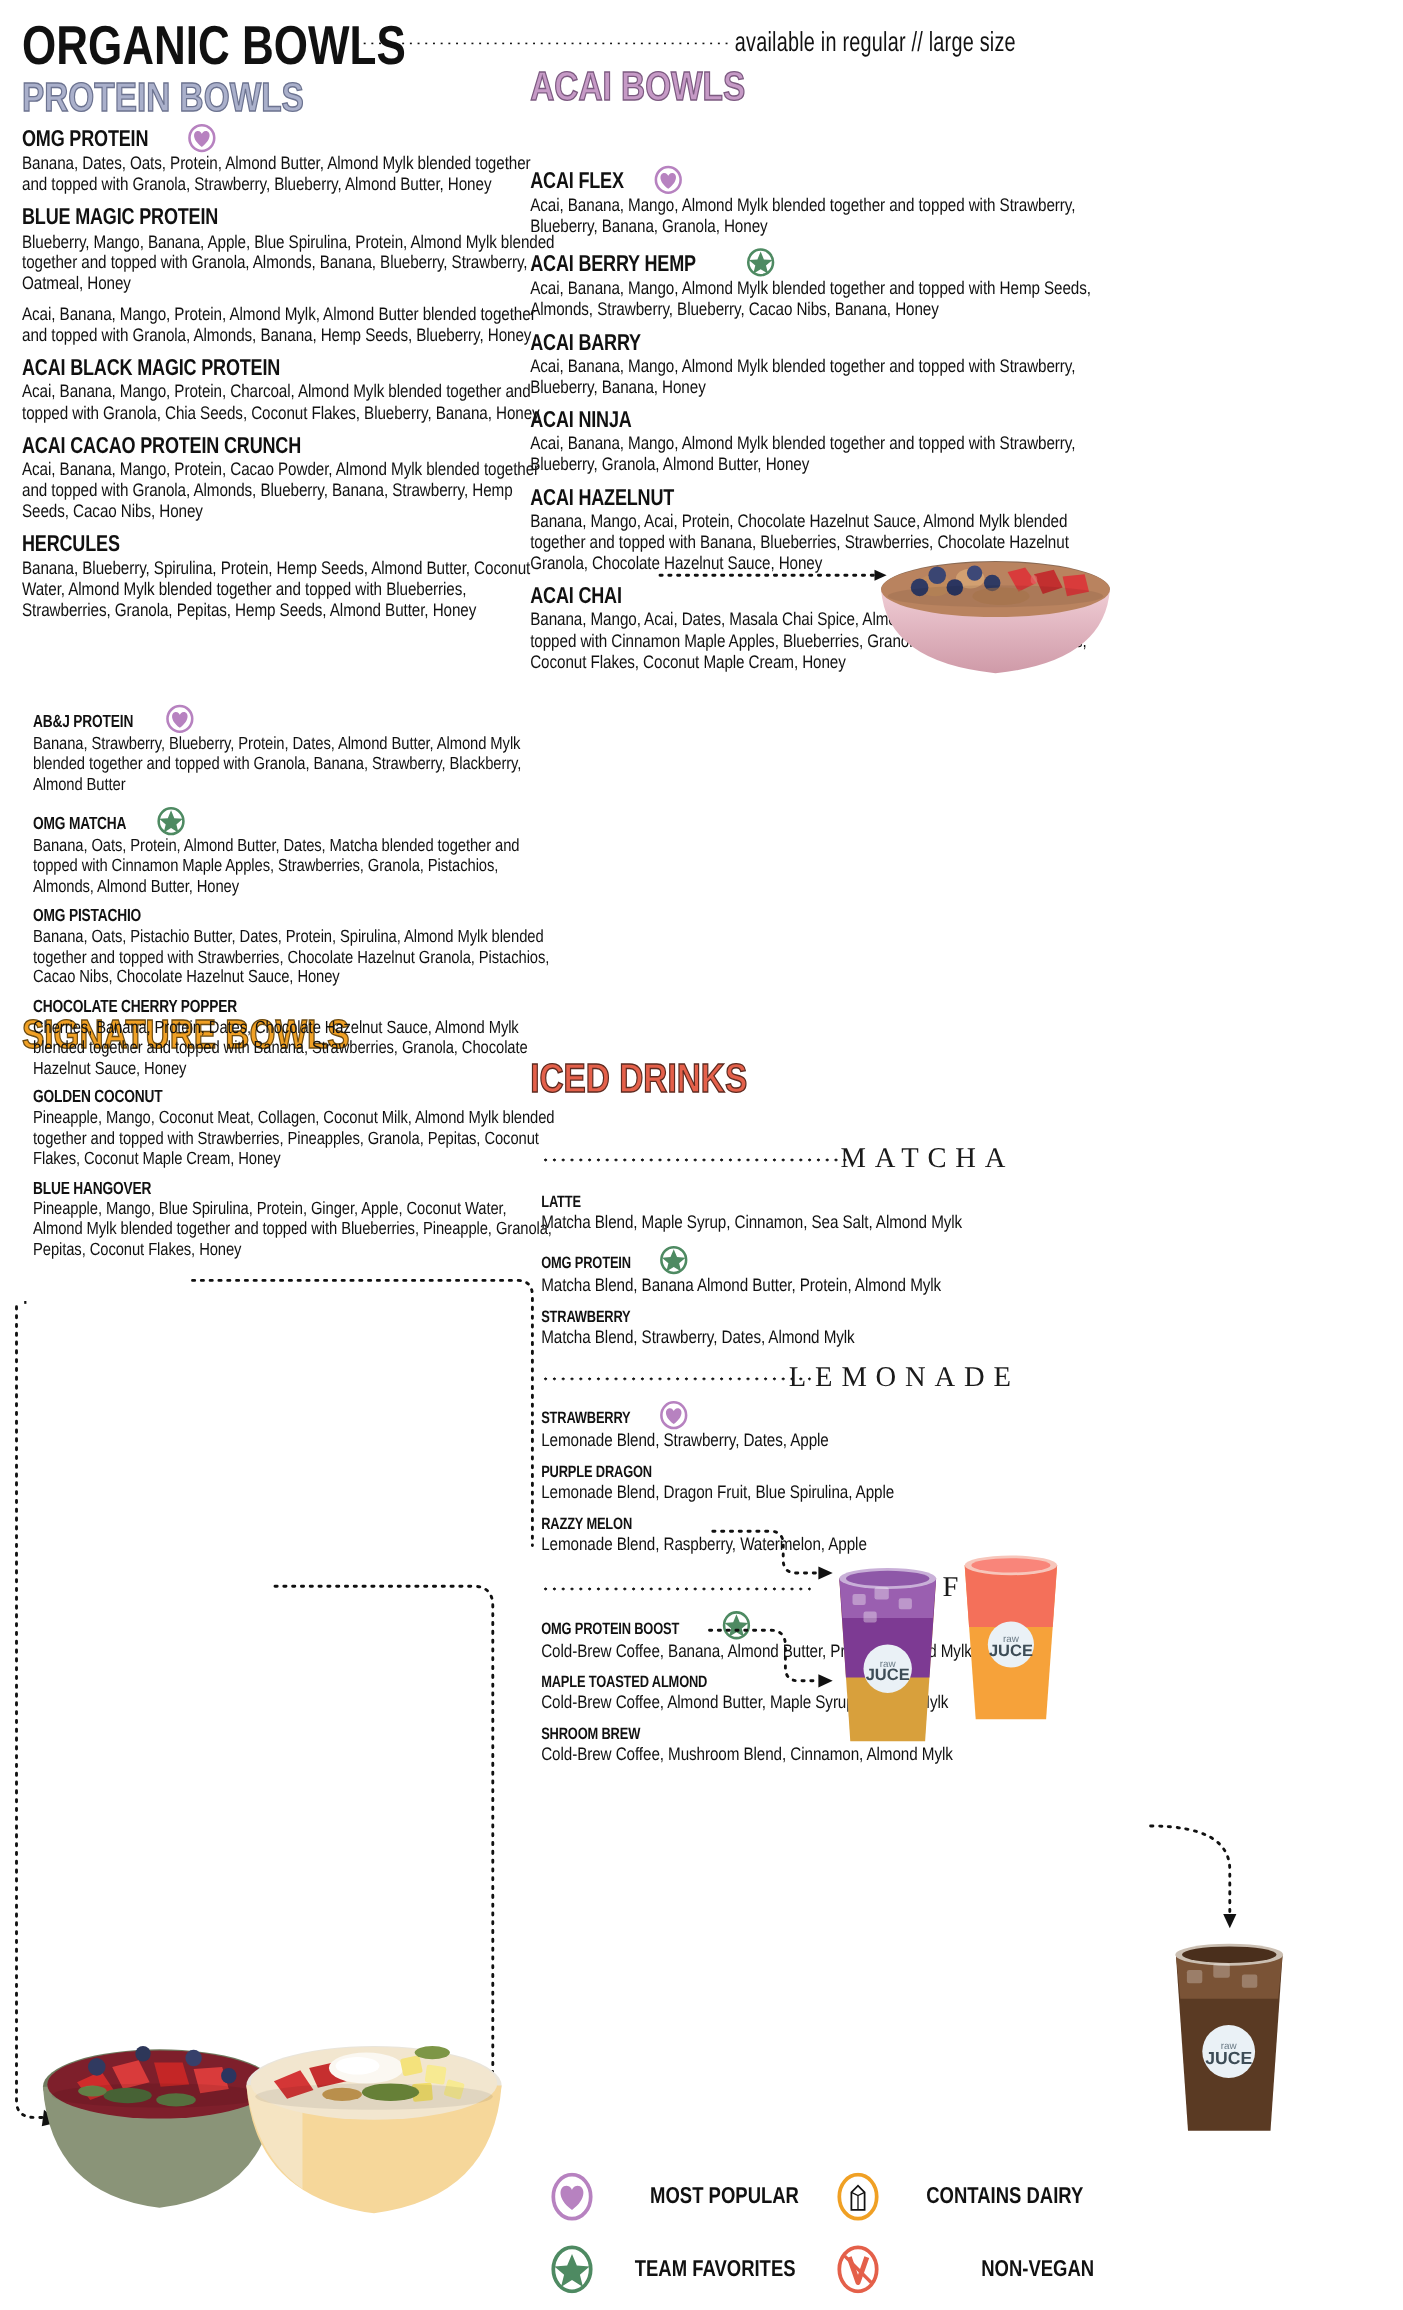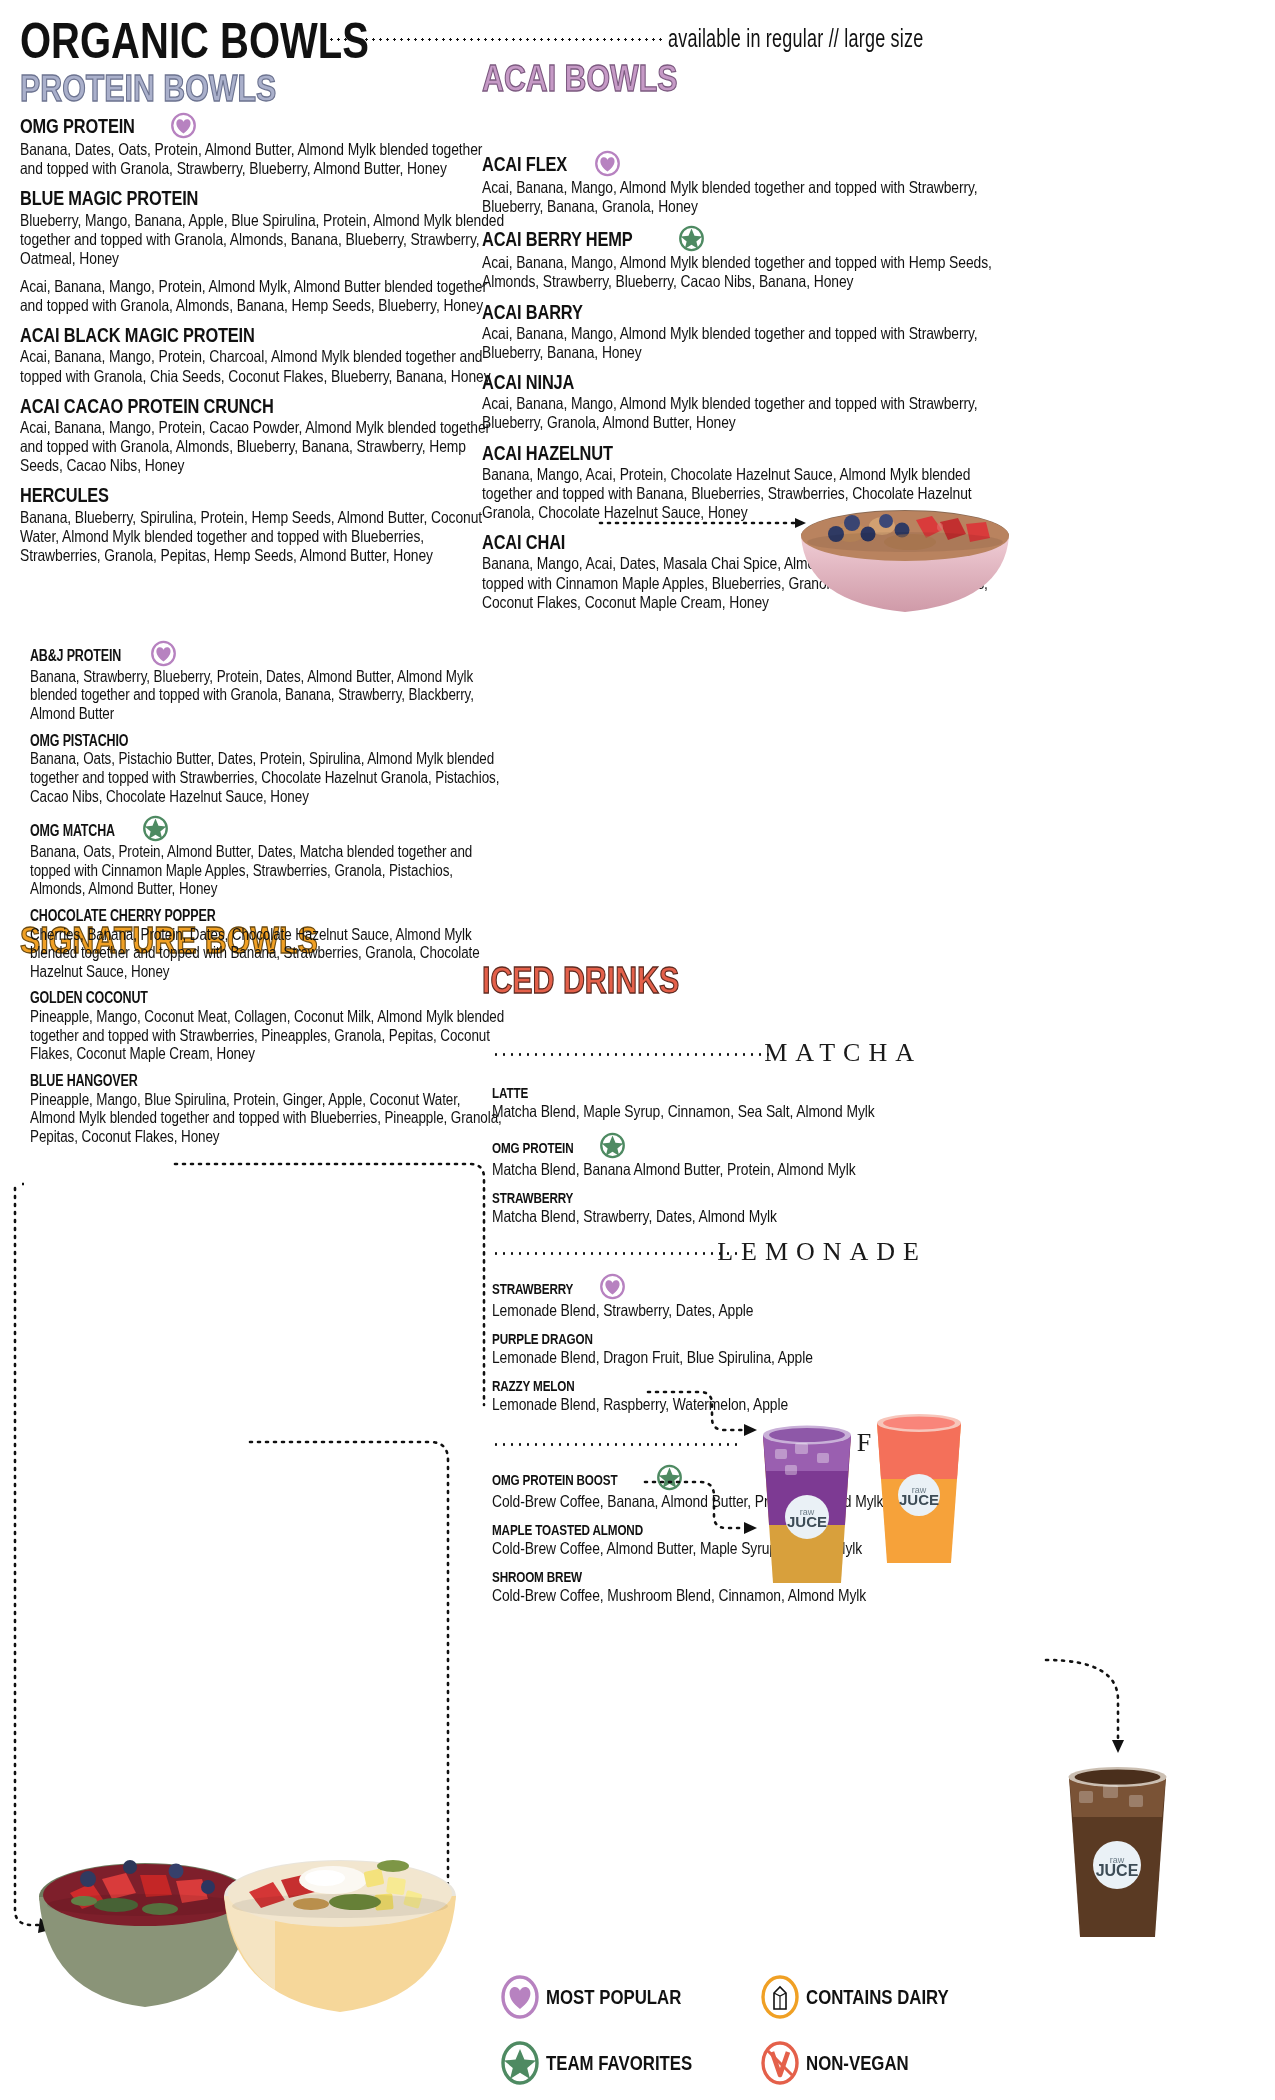--- a/index.html
+++ b/index.html
@@ -100,21 +100,21 @@
 
   
   .conn { position:absolute; pointer-events:none; }
 
   
   .photo { position:absolute; }
 
   
   #legend { position:absolute; left:500px; top:1975px; width:520px; }
   .lg-row { display:flex; align-items:center; margin-bottom:22px; }
-  .lg-cell { display:flex; align-items:center; width:262px; }
+  .lg-cell { display:flex; align-items:center; width:262px;justify-content:space-between; }
   .lg-ic { width:40px; height:44px; margin-right:6px; flex:none; }
   .lg-tx { font-size:21px; font-weight:bold;
            transform:scaleX(0.80); transform-origin:left center; white-space:nowrap; }
 </style>
 </head>
 <body>
 
 <div class="page">
 
   <div id="organic-title">ORGANIC BOWLS</div>
@@ -158,29 +158,29 @@
     <div style="height:66px"></div>
     <div id="signature-list">
         <div class="menu-item sig">
           <span class="nm"><span class="item-name">AB&amp;J PROTEIN</span><span class="badge"><svg viewBox="0 0 30 30">
                 <ellipse cx="15" cy="15" rx="12.5" ry="13" fill="none" stroke="#b782c0" stroke-width="2.6"></ellipse>
                 <path d="M15 24 C 4.5 16.5 6 8 11 8 C 13.3 8 15 10.2 15 11 C 15 10.2 16.7 8 19 8 C 24 8 25.5 16.5 15 24 Z" fill="#b782c0"></path>
               </svg></span></span>
           <span class="ds desc">Banana, Strawberry, Blueberry, Protein, Dates, Almond Butter, Almond Mylk blended together and topped with Granola, Banana, Strawberry, Blackberry, Almond Butter</span>
         </div>
         <div class="menu-item sig">
-          <span class="nm"><span class="item-name">OMG PISTACHIO</span></span>
-          <span class="ds desc">Banana, Oats, Pistachio Butter, Dates, Protein, Spirulina, Almond Mylk blended together and topped with Strawberries, Chocolate Hazelnut Granola, Pistachios, Cacao Nibs, Chocolate Hazelnut Sauce, Honey</span>
-        </div>
-        <div class="menu-item sig">
           <span class="nm"><span class="item-name">OMG MATCHA</span><span class="badge"><svg viewBox="0 0 30 30">
                 <ellipse cx="15" cy="15" rx="12.5" ry="13" fill="none" stroke="#4e8a62" stroke-width="2.6"></ellipse>
                 <polygon points="15,4 18.3,12 27,12.7 20.4,18.3 22.5,26.6 15,22 7.5,26.6 9.6,18.3 3,12.7 11.7,12" fill="#4e8a62"></polygon>
               </svg></span></span>
           <span class="ds desc">Banana, Oats, Protein, Almond Butter, Dates, Matcha blended together and topped with Cinnamon Maple Apples, Strawberries, Granola, Pistachios, Almonds, Almond Butter,  Honey</span>
+        </div>
+        <div class="menu-item sig">
+          <span class="nm"><span class="item-name">OMG PISTACHIO</span></span>
+          <span class="ds desc">Banana, Oats, Pistachio Butter, Dates, Protein, Spirulina, Almond Mylk blended together and topped with Strawberries, Chocolate Hazelnut Granola, Pistachios, Cacao Nibs, Chocolate Hazelnut Sauce, Honey</span>
         </div>
         <div class="menu-item sig">
           <span class="nm"><span class="item-name">CHOCOLATE CHERRY POPPER</span></span>
           <span class="ds desc">Cherries, Banana, Protein, Dates, Chocolate Hazelnut Sauce, Almond Mylk blended together and topped with Banana, Strawberries, Granola, Chocolate Hazelnut Sauce, Honey</span>
         </div>
         <div class="menu-item sig">
           <span class="nm"><span class="item-name">GOLDEN COCONUT</span></span>
           <span class="ds desc">Pineapple, Mango, Coconut Meat, Collagen, Coconut Milk, Almond Mylk blended together and topped with Strawberries, Pineapples, Granola, Pepitas, Coconut Flakes, Coconut Maple Cream, Honey</span>
         </div>
         <div class="menu-item sig">

